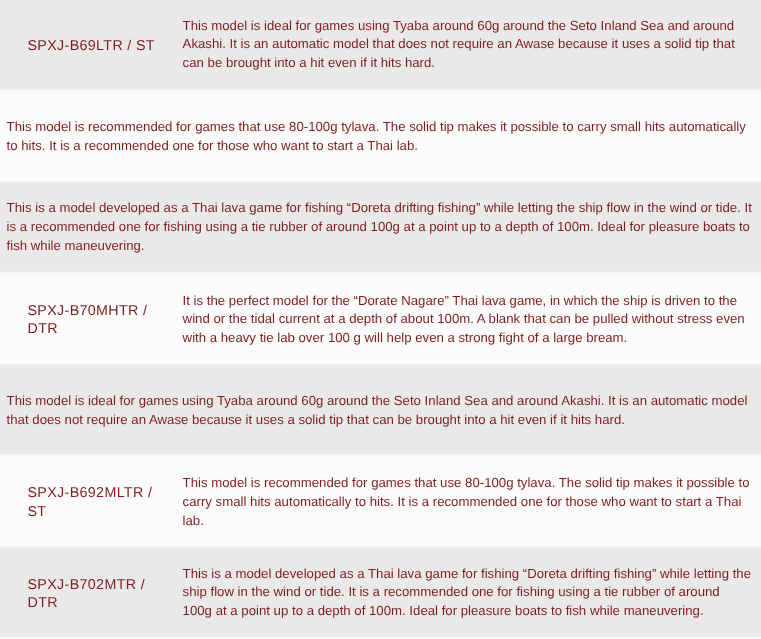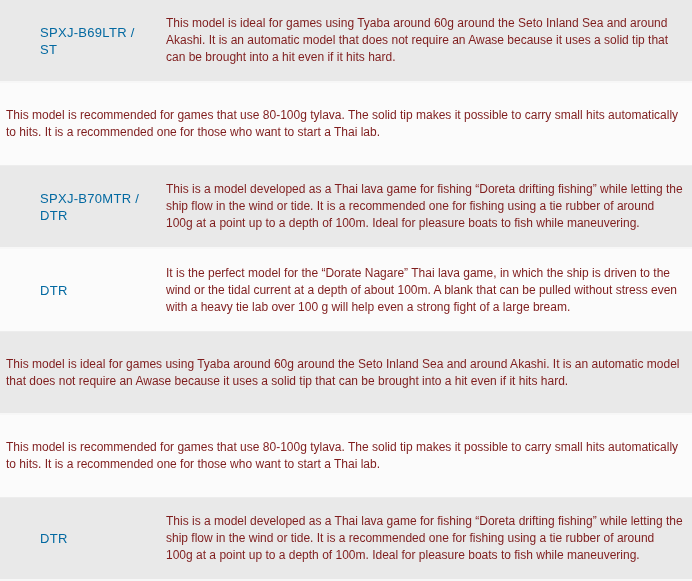--- a/index.html
+++ b/index.html
@@ -24,27 +24,27 @@
     background: #e9e9e9;
     border-bottom: 2px solid #f7f7f7;
   }
   .row.plain {
     background: #fbfbfb;
     border-bottom: 1px solid #ededed;
   }
   .cell-model {
     width: 160px;
     box-sizing: border-box;
-    padding: 6px 8px 6px 40px;
+    padding: 6px 8px 6px 25px;
     display: flex;
     flex-direction: column;
     justify-content: center;
     font-size: 13px;
     line-height: 17px;
-    color: #0369a1;
+    color: #7f1d1d;
     letter-spacing: 0.3px;
   }
   .cell-desc {
     flex: 1;
     box-sizing: border-box;
     padding: 6px 8px 6px 6px;
     display: flex;
     flex-direction: column;
     justify-content: center;
     font-size: 12px;
@@ -63,42 +63,44 @@
       <div></div>
     </div>
     <div class="cell-desc">This model is ideal for games using Tyaba around 60g around the Seto Inland Sea and around Akashi. It is an automatic model that does not require an Awase because it uses a solid tip that can be brought into a hit even if it hits hard.</div>
   </div>
 
   <div class="row plain">
     <div class="cell-desc">This model is recommended for games that use 80-100g tylava. The solid tip makes it possible to carry small hits automatically to hits. It is a recommended one for those who want to start a Thai lab.</div>
   </div>
 
   <div class="row shaded">
-    <div class="cell-model">
-      <div>SPXJ-B70MTR / DTR</div>
-      <div></div>
-    </div>
     <div class="cell-desc">This is a model developed as a Thai lava game for fishing “Doreta drifting fishing” while letting the ship flow in the wind or tide. It is a recommended one for fishing using a tie rubber of around 100g at a point up to a depth of 100m. Ideal for pleasure boats to fish while maneuvering.</div>
   </div>
 
   <div class="row plain">
     <div class="cell-model">
+      <div>SPXJ-B70MHTR /</div>
       <div>DTR</div>
     </div>
     <div class="cell-desc">It is the perfect model for the “Dorate Nagare” Thai lava game, in which the ship is driven to the wind or the tidal current at a depth of about 100m. A blank that can be pulled without stress even with a heavy tie lab over 100 g will help even a strong fight of a large bream.</div>
   </div>
 
   <div class="row shaded">
     <div class="cell-desc">This model is ideal for games using Tyaba around 60g around the Seto Inland Sea and around Akashi. It is an automatic model that does not require an Awase because it uses a solid tip that can be brought into a hit even if it hits hard.</div>
   </div>
 
   <div class="row plain">
+    <div class="cell-model">
+      <div>SPXJ-B692MLTR / ST</div>
+      <div></div>
+    </div>
     <div class="cell-desc">This model is recommended for games that use 80-100g tylava. The solid tip makes it possible to carry small hits automatically to hits. It is a recommended one for those who want to start a Thai lab.</div>
   </div>
 
   <div class="row shaded">
     <div class="cell-model">
+      <div>SPXJ-B702MTR /</div>
       <div>DTR</div>
     </div>
     <div class="cell-desc">This is a model developed as a Thai lava game for fishing “Doreta drifting fishing” while letting the ship flow in the wind or tide. It is a recommended one for fishing using a tie rubber of around 100g at a point up to a depth of 100m. Ideal for pleasure boats to fish while maneuvering.</div>
   </div>
 
 </div>
 
 </body></html>

